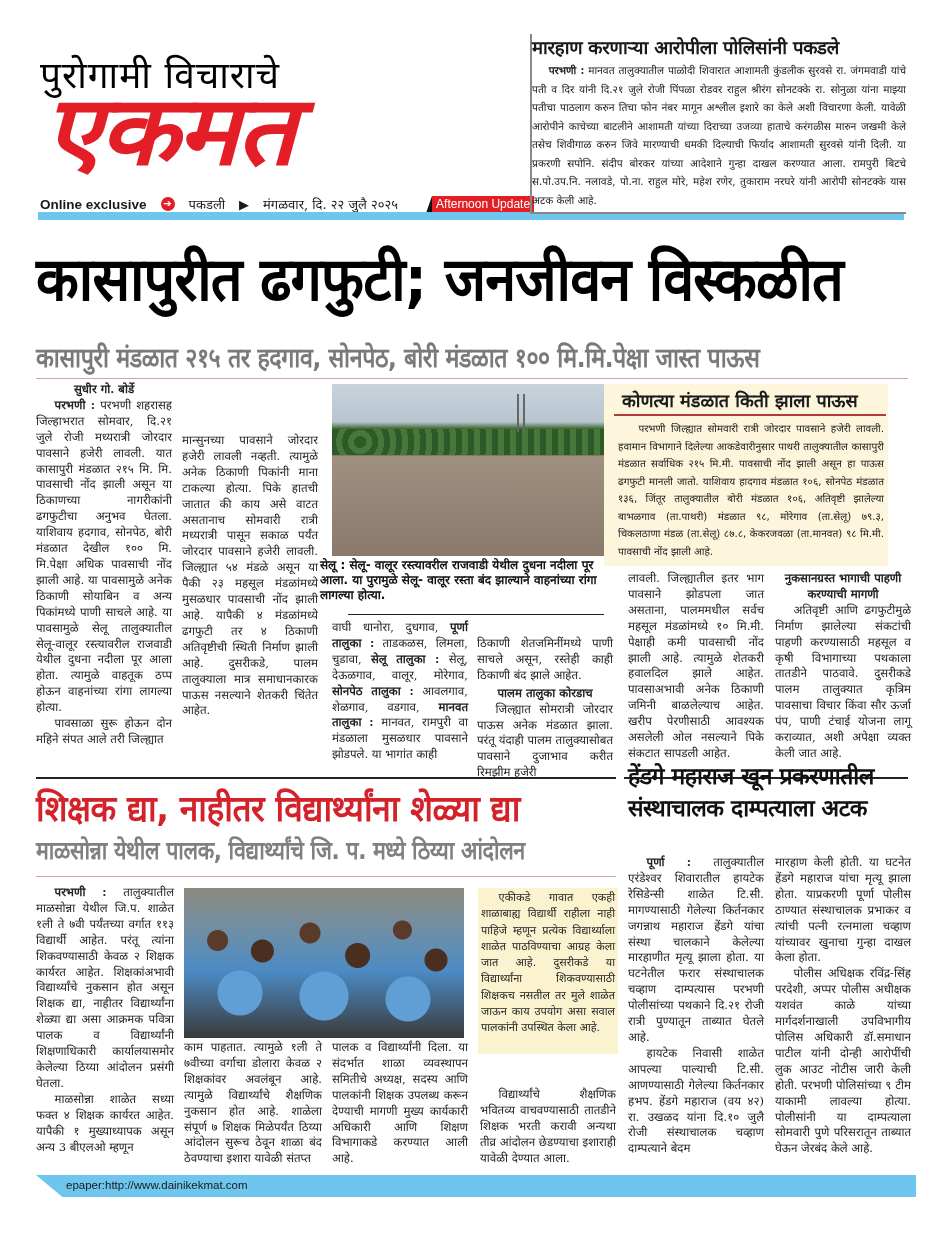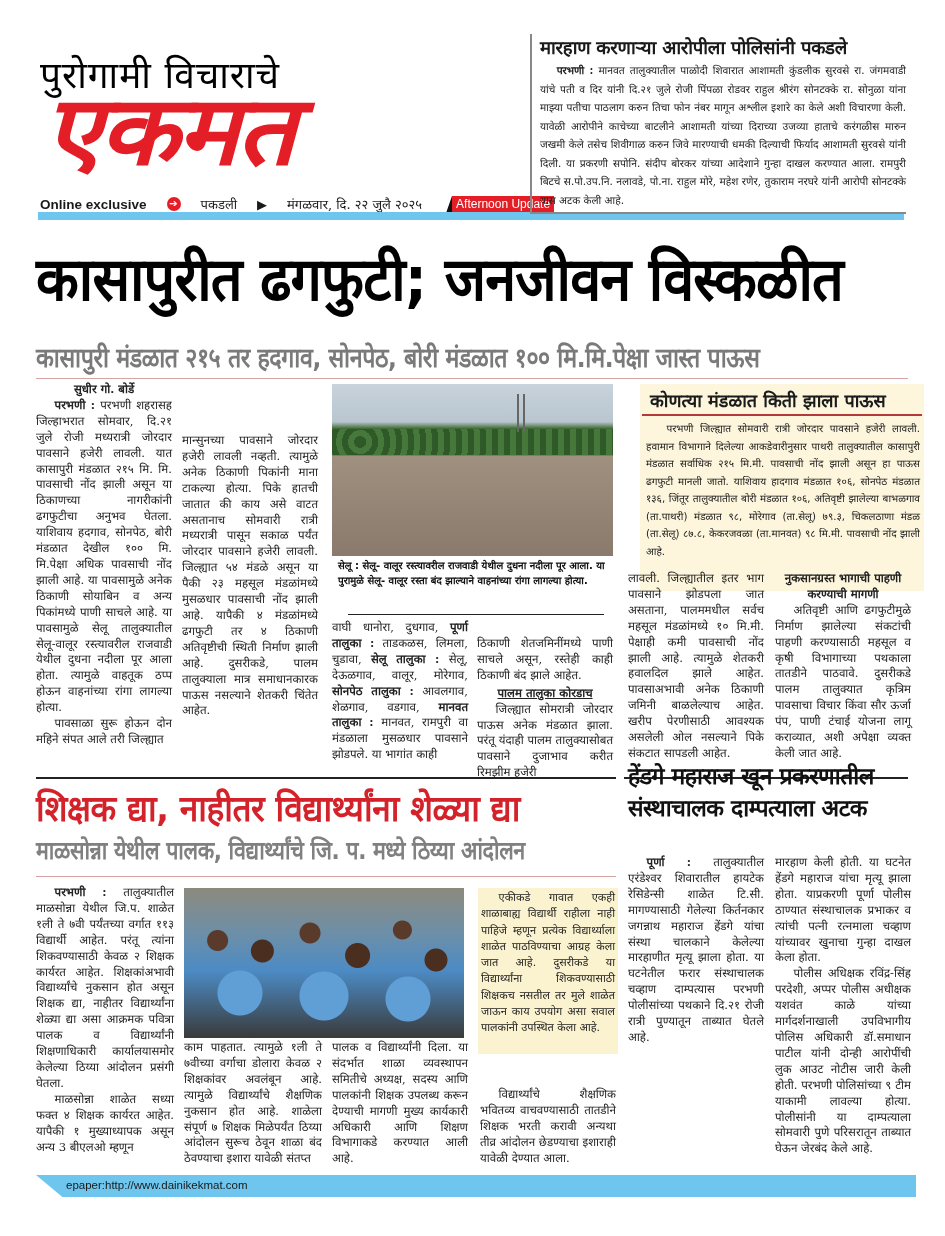--- a/index.html
+++ b/index.html
@@ -7,50 +7,50 @@
   body { position: relative; font-family: "DejaVu Serif", serif; color: #1a1a1a; }
   .abs { position: absolute; }
   .txt { font-size: 11.6px; line-height: 15.9px; text-align: justify; color: #222; }
   .txt p { text-indent: 1.6em; }
   .txt p.noindent { text-indent: 0; }
   .txt b { font-weight: bold; }
 
   
   .tagline { left: 40px; top: 48px; font-family: "DejaVu Sans", sans-serif; font-weight: normal; font-size: 37px; color: #000000; letter-spacing: 1px; }
   .logo { left: 44px; top: 76px; font-family: "DejaVu Sans", sans-serif; font-weight: bold; font-style: italic; font-size: 96px; line-height: 110px; color: #e41e26; letter-spacing: -2px; transform: scaleX(1.08); transform-origin: left; }
-  .dateline { left: 40px; top: 194px; height: 20px; display: flex; align-items: center; gap: 20px; font-size: 13px; }
+  .dateline { left: 40px; top: 194px; height: 20px; display: flex; align-items: center; gap: 14px; font-size: 13px; }
   .dateline .ol { font-family: "Liberation Sans", sans-serif; font-weight: bold; font-size: 13.5px; }
   .arrow-circle { width: 14px; height: 14px; border-radius: 50%; background: #e41e26; color: #fff; font-size: 10px; line-height: 14px; text-align: center; font-family: "DejaVu Sans", sans-serif; }
   .tri { font-size: 13px; }
-  .badge { display: inline-block; background: #e41e26; color: #fff; font-family: "Liberation Sans", sans-serif; font-size: 12px; padding: 1px 4px; margin-left: 10px; position: relative; }
+  .badge { display: inline-block; background: #e41e26; color: #fff; font-family: "Liberation Sans", sans-serif; font-size: 12px; padding: 1px 4px; margin-left: 20px; position: relative; }
   .badge::before { content: ""; position: absolute; left: -7px; top: 0; width: 0; height: 0; border-bottom: 20px solid #111; border-left: 7px solid transparent; }
   .blue-bar { left: 38px; top: 212px; width: 866px; height: 8px; background: #6ec6ef; }
 
   
-  .tr-box { left: 530px; top: 34px; width: 376px; height: 180px; border-left: 2px solid #888; border-bottom: 2px solid #888; padding-left: 8px; }
+  .tr-box { left: 530px; top: 34px; width: 376px; height: 180px; border-left: 2px solid #888; border-bottom: 2px solid #888; }
   .tr-head { font-family: "DejaVu Sans", sans-serif; font-weight: bold; font-size: 18.5px; color: #1a1a1a; white-space: nowrap; letter-spacing: -0.3px; }
   .tr-body { font-size: 10.4px; line-height: 18.5px; margin-top: 2px; }
 
   
   .main-head { left: 36px; top: 243px; width: 872px; font-family: "DejaVu Sans", sans-serif; font-weight: bold; font-size: 60px; line-height: 72px; color: #000; white-space: nowrap; letter-spacing: -1px; transform: scaleX(0.93); transform-origin: left; }
   .sub-head { left: 36px; top: 340px; width: 876px; font-family: "DejaVu Sans", sans-serif; font-size: 27px; line-height: 36px; color: #7a7a7a; white-space: nowrap; font-weight: bold; letter-spacing: -0.5px; transform: scaleX(0.86); transform-origin: left; }
   .sub-line { left: 36px; top: 378px; width: 872px; height: 1px; background: #d4a3a3; }
 
   .byline { text-align: center; font-weight: bold; text-indent: 0 !important; }
 
   
   .photo1 { left: 332px; top: 384px; width: 281px; height: 172px; background: linear-gradient(180deg, #c8d3dc 0%, #b9c6cf 22%, #3e6a32 26%, #4e7c3a 38%, #8b7a6a 42%, #9a8878 60%, #8f7f70 100%); overflow: hidden; }
   .photo1 .trees { position: absolute; left: 0; top: 26%; width: 100%; height: 15%; background: repeating-radial-gradient(circle at 10% 50%, #2f5a28 0 6px, #45783a 6px 12px); }
   .photo1 .water { position: absolute; left: 0; top: 42%; width: 100%; height: 58%; background: linear-gradient(180deg, #a09080 0%, #8a7a6c 100%); }
   .photo1 .pole { position: absolute; left: 66%; top: 6%; width: 8px; height: 22%; border-left: 2px solid #666; border-right: 2px solid #666; }
-  .cap1 { left: 338px; top: 558px; width: 283px; font-family: "DejaVu Sans", sans-serif; font-weight: bold; font-size: 10px; line-height: 15px; color: #111; }
+  .cap1 { left: 320px; top: 558px; width: 283px; font-family: "DejaVu Sans", sans-serif; font-weight: bold; font-size: 12px; line-height: 15px; color: #111; }
   .cap1-line { left: 348px; top: 614px; width: 256px; height: 1px; background: #222; }
 
   
-  .rain-box { left: 640px; top: 384px; width: 284px; height: 207px; background: #fdf6dc; }
+  .rain-box { left: 604px; top: 384px; width: 284px; height: 182px; background: #fdf6dc; padding-left: 8px; }
   .rain-head { font-family: "DejaVu Sans", sans-serif; font-weight: bold; font-size: 18px; padding: 4px 6px 2px 10px; white-space: nowrap; }
   .rain-rule { height: 2px; background: #b23a3a; margin: 0 2px; }
   .rain-body { font-family: "DejaVu Sans", sans-serif; font-size: 10.2px; line-height: 17.5px; padding: 4px 4px 0 6px; text-align: justify; }
   .rain-body p { text-indent: 2em; }
 
   .divider { height: 1.5px; background: #222; }
 
   
   .head2 { left: 36px; top: 786px; width: 584px; font-family: "DejaVu Sans", sans-serif; font-weight: bold; font-size: 36px; line-height: 46px; color: #d3222a; white-space: nowrap; letter-spacing: -0.5px; transform: scaleX(0.93); transform-origin: left; }
   .sub2 { left: 36px; top: 835px; width: 584px; font-family: "DejaVu Sans", sans-serif; font-weight: bold; font-size: 25px; line-height: 32px; color: #808080; white-space: nowrap; letter-spacing: -0.5px; transform: scaleX(0.86); transform-origin: left; }
@@ -119,21 +119,21 @@
 </div>
 <div class="abs cap1">सेलू : सेलू- वालूर रस्त्यावरील राजवाडी येथील दुधना नदीला पूर आला. या पुरामुळे सेलू- वालूर रस्ता बंद झाल्याने वाहनांच्या रांगा लागल्या होत्या.</div>
 <div class="abs cap1-line"></div>
 
 <div class="abs txt" style="left:332px; top:620px; width:136px;">
   <p class="noindent"><span>वाघी धानोरा, दुधगाव,</span> <b>पूर्णा तालुका :</b> <span>ताडकळस, लिमला, चुडावा,</span> <b>सेलू तालुका :</b> <span>सेलू, देऊळगाव, वालूर, मोरेगाव,</span> <b>सोनपेठ तालुका :</b> <span>आवलगाव, शेळगाव, वडगाव,</span> <b>मानवत तालुका :</b> <span>मानवत, रामपुरी वा मंडळाला मुसळधार पावसाने झोडपले. या भागांत काही</span></p>
 </div>
 
 <div class="abs txt" style="left:477px; top:620px; width:136px;margin-top:16px;">
   <p class="noindent">ठिकाणी शेतजमिनींमध्ये पाणी साचले असून, रस्तेही काही ठिकाणी बंद झाले आहेत.</p>
-  <p class="byline" style="margin-top:2px;text-decoration:underline;">पालम तालुका कोरडाच</p>
+  <p class="byline" style="margin-top:2px;">पालम तालुका कोरडाच</p>
   <p>जिल्ह्यात सोमरात्री जोरदार पाऊस अनेक मंडळात झाला. परंतू यंदाही पालम तालुक्यासोबत पावसाने दुजाभाव करीत रिमझीम हजेरी</p>
 </div>
 
 <div class="abs rain-box">
   <div class="rain-head">कोणत्या मंडळात किती झाला पाऊस</div>
   <div class="rain-rule"></div>
   <div class="rain-body">
     <p>परभणी जिल्ह्यात सोमवारी रात्री जोरदार पावसाने हजेरी लावली. हवामान विभागाने दिलेल्या आकडेवारीनुसार पाथरी तालुक्यातील कासापुरी मंडळात सर्वाधिक २१५ मि.मी. पावसाची नोंद झाली असून हा पाऊस ढगफुटी मानली जातो. याशिवाय हादगाव मंडळात १०६, सोनपेठ मंडळात १३६, जिंतूर तालुक्यातील बोरी मंडळात १०६, अतिवृष्टी झालेल्या बाभळगाव (ता.पाथरी) मंडळात ९८, मोरेगाव (ता.सेलू) ७९.३, चिकलठाणा मंडळ (ता.सेलू) ८७.८, केकरजवळा (ता.मानवत) ९८ मि.मी. पावसाची नोंद झाली आहे.</p>
   </div>
 </div>
@@ -174,20 +174,21 @@
       <p>एकीकडे गावात एकही शाळाबाह्य विद्यार्थी राहीला नाही पाहिजे म्हणून प्रत्येक विद्यार्थ्याला शाळेत पाठविण्याचा आग्रह केला जात आहे. दुसरीकडे या विद्यार्थ्यांना शिकवण्यासाठी शिक्षकच नसतील तर मुले शाळेत जाऊन काय उपयोग असा सवाल पालकांनी उपस्थित केला आहे.</p>
     </div>
 </div>
 <div class="abs txt" style="left:480px; top:1062px; width:136px;margin-top:25px;">
   <p>विद्यार्थ्यांचे शैक्षणिक भवितव्य वाचवण्यासाठी तातडीने शिक्षक भरती करावी अन्यथा तीव्र आंदोलन छेडण्याचा इशाराही यावेळी देण्यात आला.</p>
 </div>
 
 <div class="abs head3">हेंडगे महाराज खून प्रकरणातील संस्थाचालक दाम्पत्याला अटक</div>
 <div class="abs txt" style="left:628px; top:855px; width:136px;">
   <p><b>पूर्णा :</b> <span>तालुक्यातील एरंडेश्वर शिवारातील हायटेक रेसिडेन्सी शाळेत टि.सी. मागण्यासाठी गेलेल्या किर्तनकार जगन्नाथ महाराज हेंडगे यांचा संस्था चालकाने केलेल्या मारहाणीत मृत्यू झाला होता. या घटनेतील फरार संस्थाचालक चव्हाण दाम्पत्यास परभणी पोलीसांच्या पथकाने दि.२१ रोजी रात्री पुण्यातून ताब्यात घेतले आहे.</span></p>
+  <p>हायटेक निवासी शाळेत आपल्या पाल्याची टि.सी. आणण्यासाठी गेलेल्या किर्तनकार हभप. हेंडगे महाराज (वय ४२) रा. उखळद यांना दि.१० जुलै रोजी संस्थाचालक चव्हाण दाम्पत्याने बेदम</p>
 </div>
 <div class="abs txt" style="left:775px; top:855px; width:136px;">
   <p class="noindent">मारहाण केली होती. या घटनेत हेंडगे महाराज यांचा मृत्यू झाला होता. याप्रकरणी पूर्णा पोलीस ठाण्यात संस्थाचालक प्रभाकर व त्यांची पत्नी रत्नमाला चव्हाण यांच्यावर खुनाचा गुन्हा दाखल केला होता.</p>
   <p>पोलीस अधिक्षक रविंद्र-सिंह परदेशी, अप्पर पोलीस अधीक्षक यशवंत काळे यांच्या मार्गदर्शनाखाली उपविभागीय पोलिस अधिकारी डॉ.समाधान पाटील यांनी दोन्ही आरोपींची लुक आउट नोटीस जारी केली होती. परभणी पोलिसांच्या ९ टीम याकामी लावल्या होत्या. पोलीसांनी या दाम्पत्याला सोमवारी पुणे परिसरातून ताब्यात घेऊन जेरबंद केले आहे.</p>
 </div>
 
 <div class="abs footer-bar"></div>
 <div class="abs footer-text">epaper:http://www.dainikekmat.com</div>
 
 </body></html>

